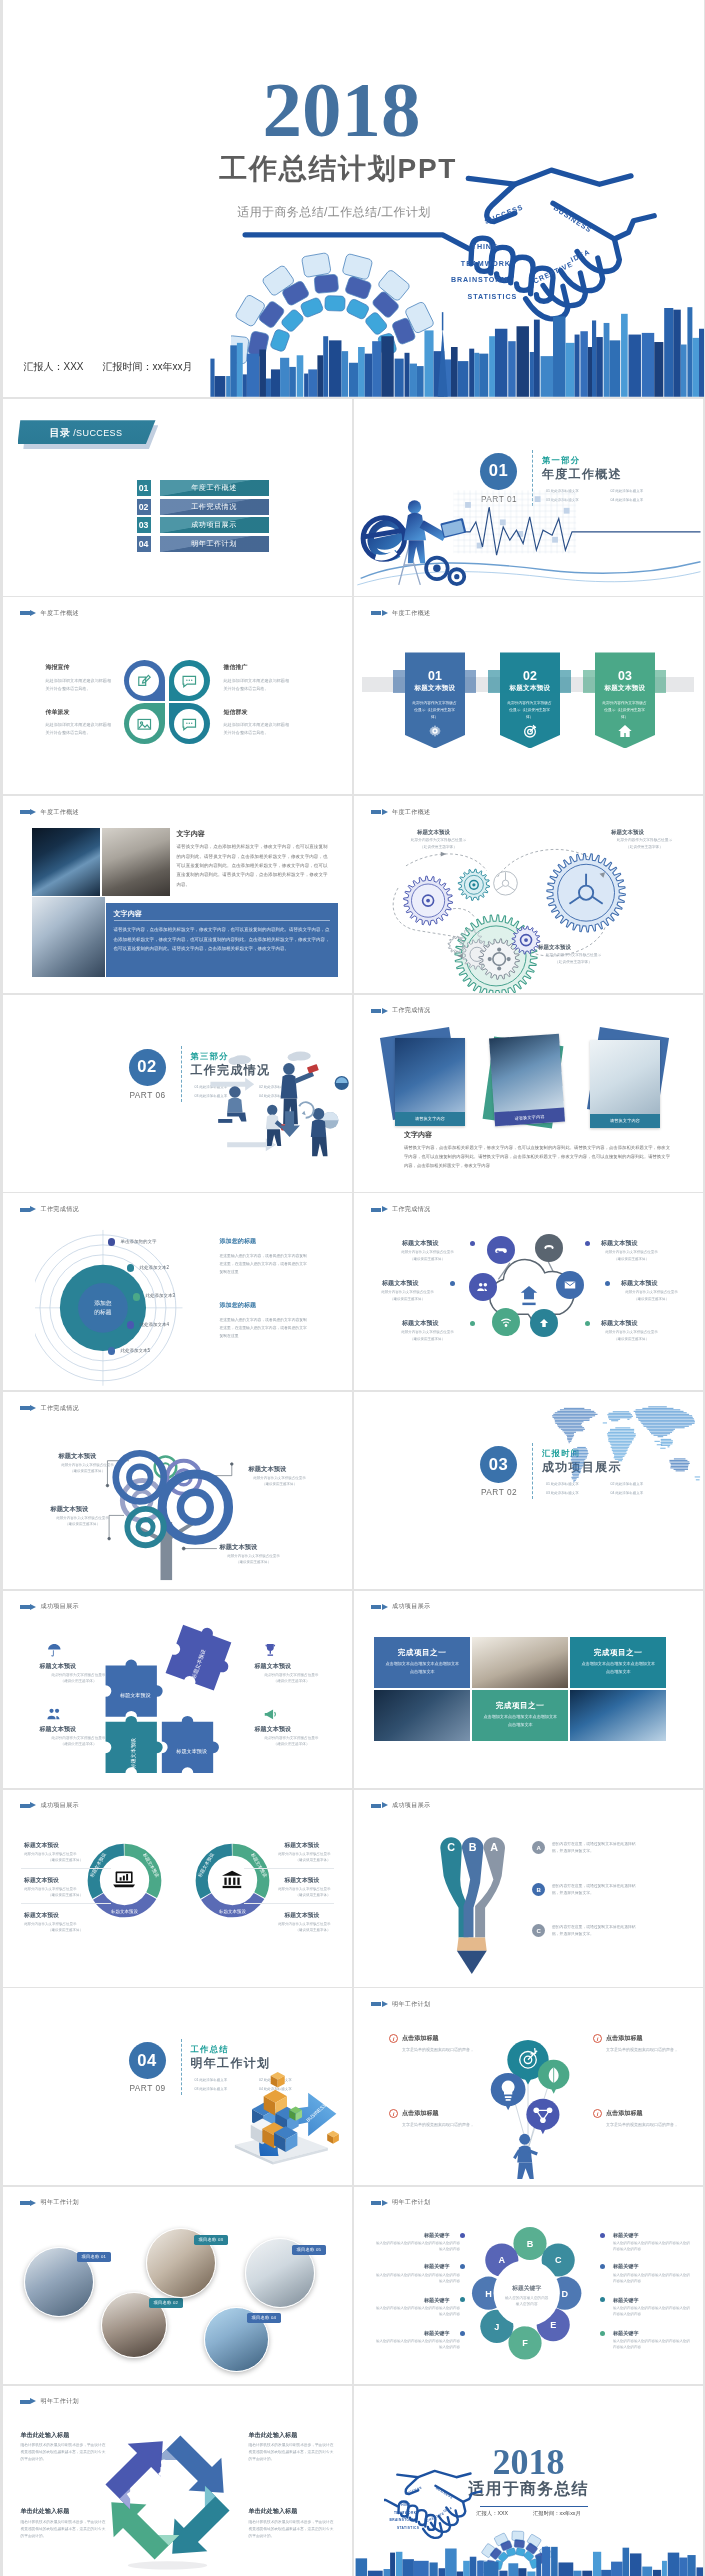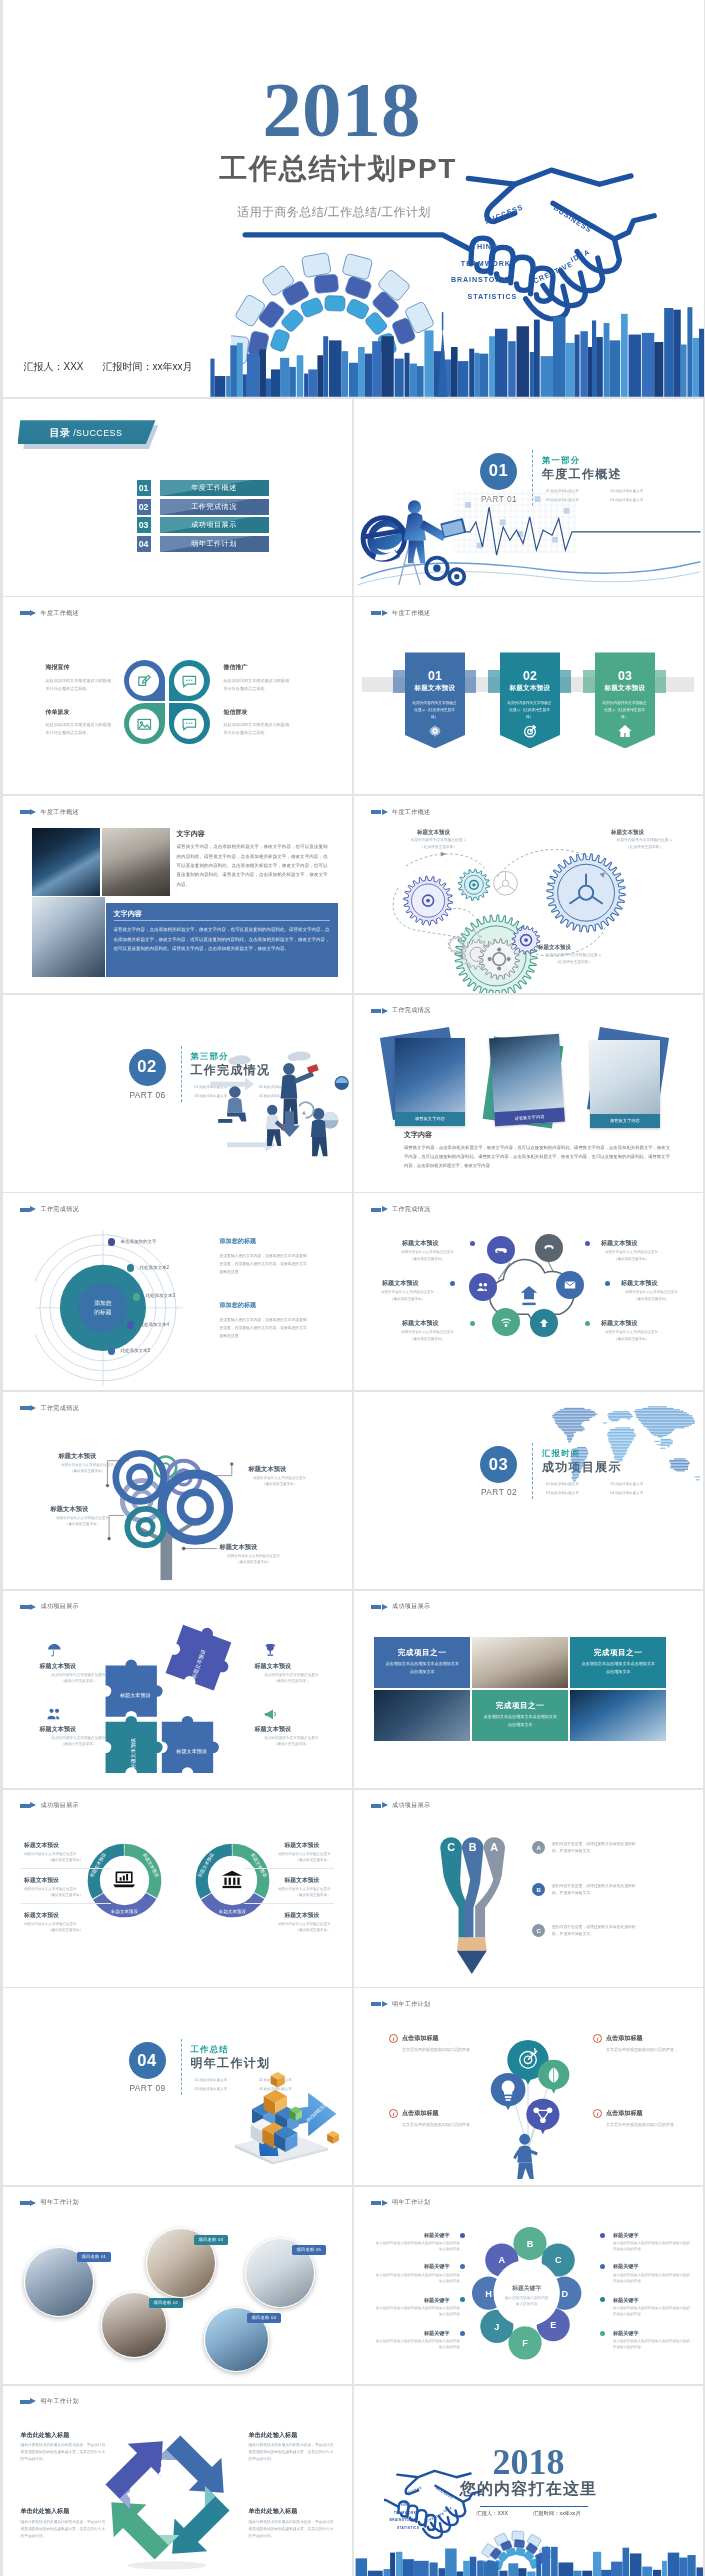--- a/index.html
+++ b/index.html
@@ -1475,21 +1475,21 @@
   <div class="cy-t" style="left:18px;top:121px">单击此处输入标题</div>
   <div class="cy-b" style="left:18px;top:133px">随着计算机技术的发展及印刷技术进步，平面设计在视觉感觉领域的表现也越来越丰富，这真正的对今天的平面设计的。</div>
   <div class="cy-t" style="left:246px;top:45px">单击此处输入标题</div>
   <div class="cy-b" style="left:246px;top:56px">随着计算机技术的发展及印刷技术进步，平面设计在视觉感觉领域的表现也越来越丰富，这真正的对今天的平面设计的。</div>
   <div class="cy-t" style="left:246px;top:121px">单击此处输入标题</div>
   <div class="cy-b" style="left:246px;top:133px">随着计算机技术的发展及印刷技术进步，平面设计在视觉感觉领域的表现也越来越丰富，这真正的对今天的平面设计的。</div>
 </div>
 
 <div class="slide s-half">
   <div class="ed-year">2018</div>
-  <div class="ed-title">您的内容打在这里</div>
+  <div class="ed-title">适用于商务总结</div>
   <div class="ed-rule"></div>
   <div class="ed-foot">
     <span>汇报人：XXX</span>
     <span>汇报时间：xx年xx月</span>
   </div>
   <svg class="ed-hand" viewBox="290 30 320 190" preserveAspectRatio="xMidYMid meet">
     <g fill="none" stroke="#1d52a0" stroke-width="6.4" stroke-linecap="round" stroke-linejoin="round">
       <path d="M321 45 L377 52 L421 35 L479 52 L517 42"></path>
       <path d="M377 52 L349 78 C340 87 342 97 352 97 L377 87"></path>
       <path d="M423 75 L497 118"></path>

